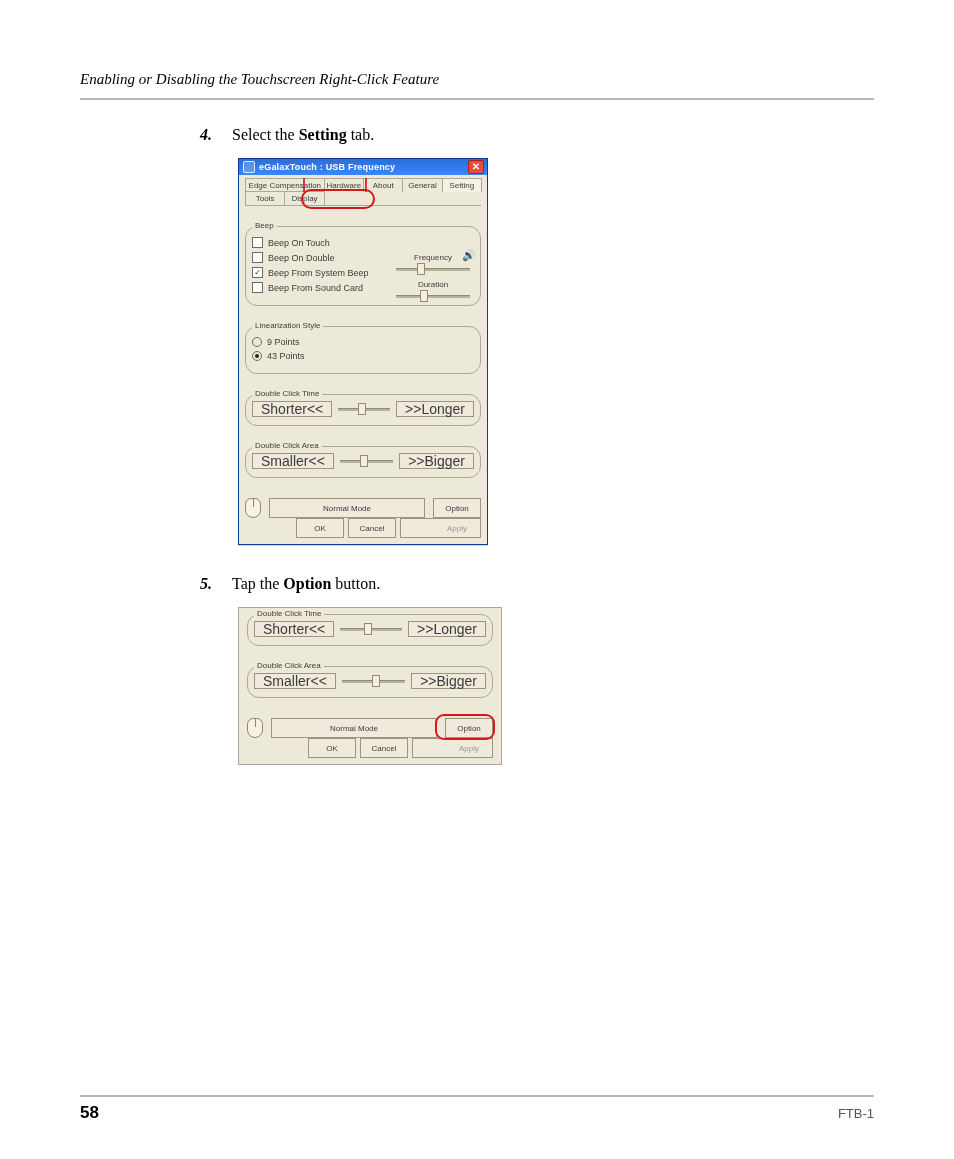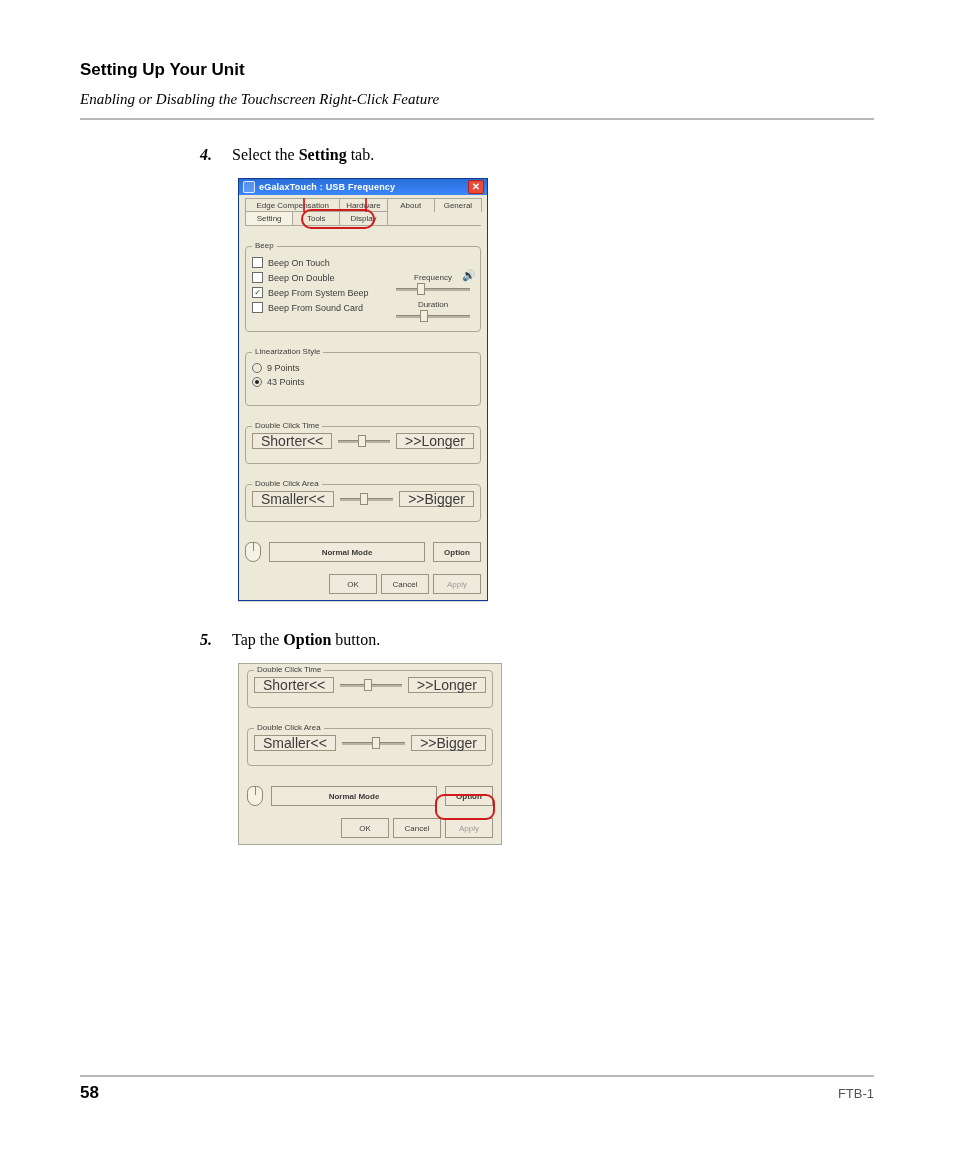--- a/index.html
+++ b/index.html
@@ -76,21 +76,21 @@
     font-family: Liberation Serif, serif;
     font-size: 16px;
   }
   .step-text b { font-weight: 700; }
 
   
   .footer {
     position: absolute;
     left: 80px;
     right: 80px;
-    bottom: 56px;
+    bottom: 36px;
   }
   .foot-rule {
     border: none;
     border-top: 2px solid var(--rule);
     margin: 0 0 6px 0;
   }
   .foot-row {
     display: flex;
     justify-content: space-between;
     align-items: baseline;
@@ -152,21 +152,21 @@
   }
 
   .window-body {
     padding: 4px 6px 6px 6px;
     position: relative;
   }
 
   
   .tabs {
     display: grid;
-    grid-template-columns: repeat(5, 1fr);
+    grid-template-columns: repeat(6, 1fr);
     grid-template-rows: repeat(2, 13px);
     border-bottom: 1px solid var(--chrome-border);
     margin-bottom: 8px;
     position: relative;
   }
   .tab {
     border: 1px solid var(--chrome-border);
     border-bottom: none;
     background: var(--chrome-face);
     display: flex; align-items: center; justify-content: center;
@@ -197,23 +197,23 @@
     width: 70px;
     height: 16px;
     border: 2px solid var(--highlight);
     border-radius: 10px;
     pointer-events: none;
   }
 
   
   .group {
     border: 1px solid var(--chrome-border);
-    border-radius: 4px;
+    border-radius: 12px;
     margin: 20px 0;
-    padding: 6px 6px 14px 6px;
+    padding: 6px 6px 8px 6px;
     position: relative;
   }
   .group .legend {
     position: absolute;
     top: -6px;
     left: 6px;
     background: var(--chrome-face);
     padding: 0 3px;
     font-size: 8px;
   }
@@ -275,21 +275,20 @@
     width: 4px; height: 4px;
     border-radius: 50%;
     background: #222;
   }
 
   .mode-row {
     display: flex;
     align-items: center;
     gap: 8px;
     margin-top: 6px;
-    font-weight: bold;
   }
   .mouse-icon {
     width: 14px; height: 18px;
     border: 1px solid #8c8774;
     border-radius: 7px 7px 9px 9px;
     position: relative;
     background: #f6f3e6;
   }
   .mouse-icon::before {
     content: "";
@@ -306,24 +305,25 @@
     width: 46px;
     border: 1px solid var(--btn-border);
     background: var(--btn-face);
     font-size: 8px;
   }
 
   .bottom-buttons {
     display: flex;
     justify-content: flex-end;
     gap: 4px;
-    margin-top: 12px;
+    margin-top: 0;
   }
   .bottom-buttons .action-btn.disabled {
     color: #9a9a9a;
+    padding-left: 33px;
   }
 
   .beep-right {
     position: absolute;
     right: 10px;
     top: 26px;
     width: 74px;
     text-align: center;
   }
   .beep-right .lbl {
@@ -355,21 +355,20 @@
     border: 2px solid var(--highlight);
     border-radius: 9px;
     pointer-events: none;
   }
 </style>
 </head>
 <body>
 
 <div class="page">
 
-  <h2 class="doc-title">Setting Up Your Unit</h2>
   <p class="doc-subtitle">Enabling or Disabling the Touchscreen Right-Click Feature</p>
   <hr class="head-rule">
 
   <div class="steps">
     <div class="step">
       <span class="step-num">4.</span>
       <span class="step-text">
         <span>Select the </span><b>Setting</b><span> tab.</span>
       </span>
     </div>

